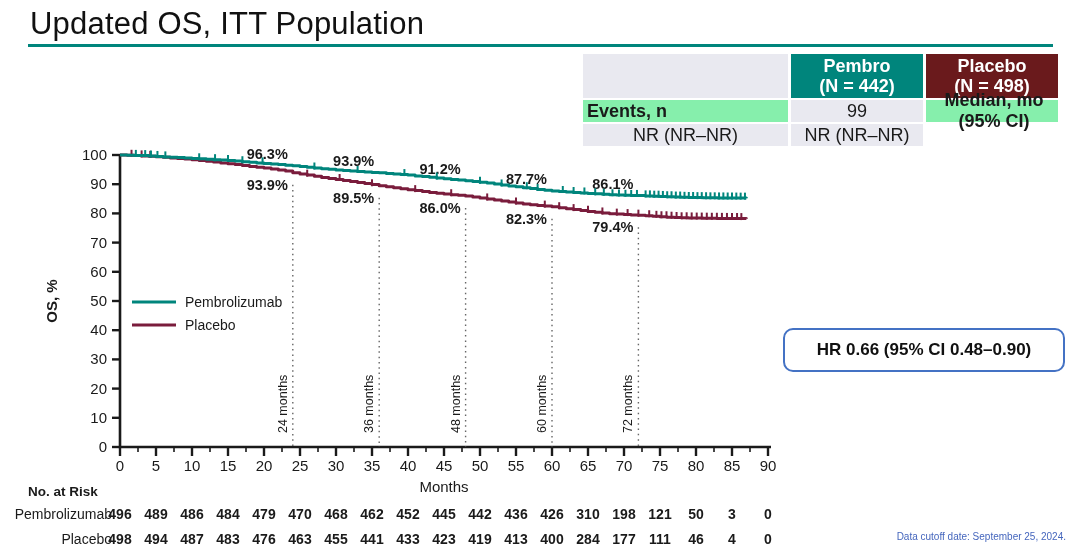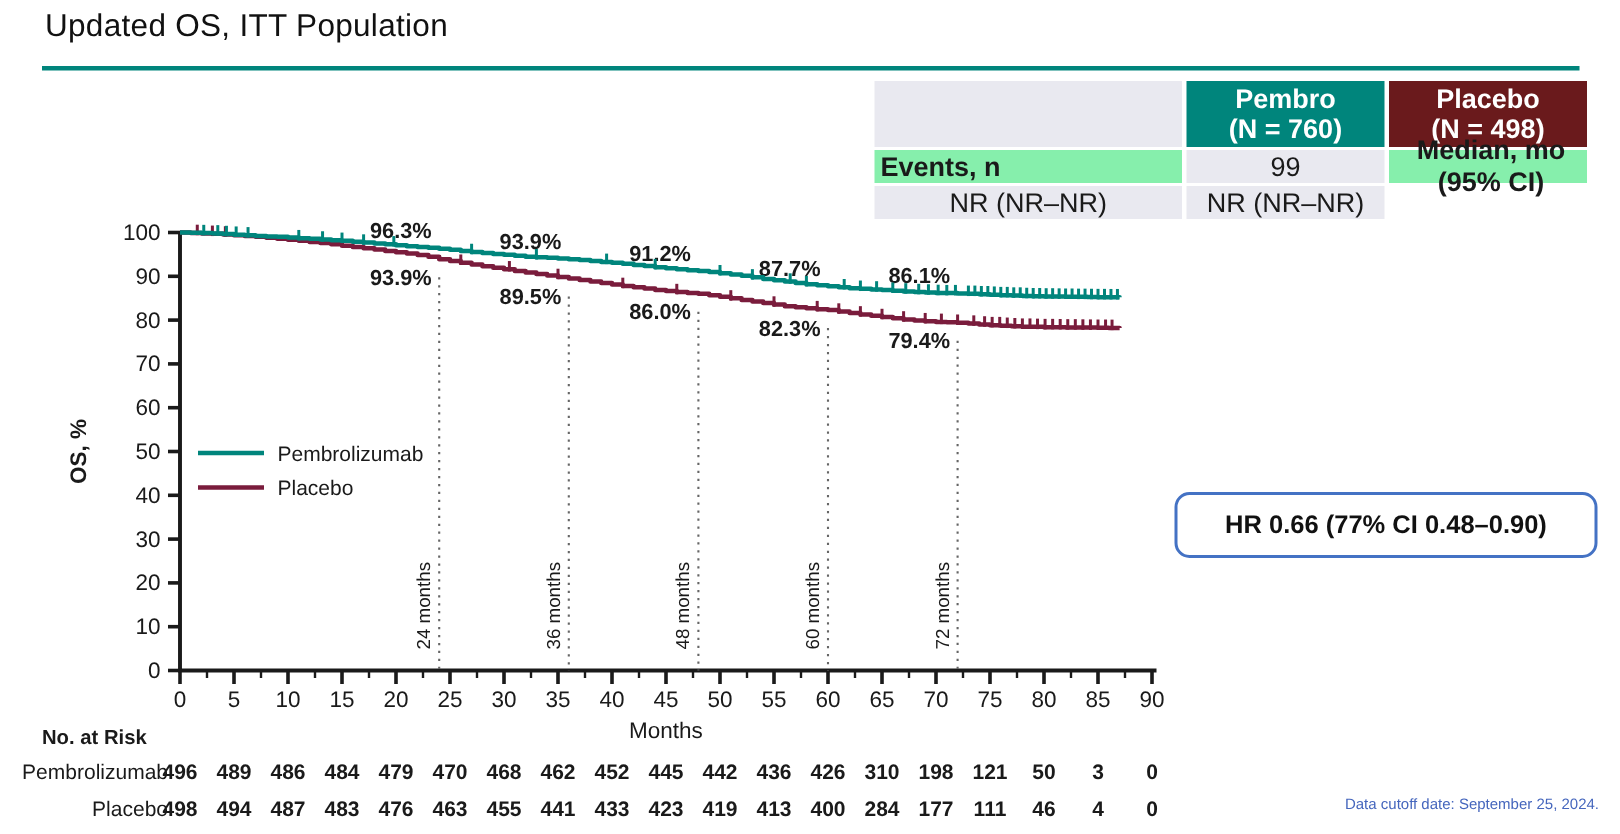--- a/index.html
+++ b/index.html
@@ -1,19 +1,19 @@
 <!DOCTYPE html>
 <html><head>
 <meta charset="utf-8">
 <style>
   html,body{margin:0;padding:0;background:#ffffff;}
   body{font-family:"Liberation Sans",sans-serif;color:#1a1a1a;}
   .slide{position:relative;width:1080px;height:556px;background:#ffffff;overflow:hidden;}
 
-  .title{position:absolute;left:30px;top:6px;font-size:21px;font-weight:500;letter-spacing:.2px;color:#111;}
+  .title{position:absolute;left:30px;top:6px;font-size:31px;font-weight:500;letter-spacing:.2px;color:#111;}
   .title-rule{position:absolute;left:28px;top:44px;width:1025px;height:3px;}
 
   
   .sumtable{position:absolute;left:583px;top:54px;width:475px;display:grid;
             grid-template-columns:205px 132px 132px;grid-auto-rows:auto;gap:2px 3px;font-size:18px;}
   .cell{display:flex;align-items:center;justify-content:center;text-align:center;}
   .cell.corner{background:#E9E9F0;}
   .cell.head{flex-direction:column;color:#fff;font-weight:bold;line-height:20px;height:44px;}
   .cell.rowlabel{background:#86efac;justify-content:flex-start;font-weight:bold;padding-left:4px;height:22px;}
   .cell.val{background:#E9E9F0;height:22px;}
@@ -37,21 +37,21 @@
 
 <div class="slide">
 
   <div class="title">Updated OS, ITT Population</div>
   <div class="title-rule" style="background: rgb(0, 133, 124);"></div>
 
   <div class="sumtable">
     <div class="cell corner"></div>
     <div class="cell head head-pembro" style="background: rgb(0, 133, 124);">
       <span>Pembro</span>
-      <span>(N = 760)</span>
+      <span>(N = 442)</span>
     </div>
     <div class="cell head head-placebo" style="background: rgb(106, 26, 28);">
       <span>Placebo</span>
       <span>(N = 498)</span>
     </div>
 
     <div class="cell rowlabel">Events, n</div>
     <div class="cell val">99</div>
 
     <div class="cell rowlabel">Median, mo (95% CI)</div>
@@ -294,18 +294,18 @@
       <text x="552" y="414" text-anchor="middle" font-size="14" font-weight="bold" fill="#8B2025">400</text>
       <text x="588" y="414" text-anchor="middle" font-size="14" font-weight="bold" fill="#8B2025">284</text>
       <text x="624" y="414" text-anchor="middle" font-size="14" font-weight="bold" fill="#8B2025">177</text>
       <text x="660" y="414" text-anchor="middle" font-size="14" font-weight="bold" fill="#8B2025">111</text>
       <text x="696" y="414" text-anchor="middle" font-size="14" font-weight="bold" fill="#8B2025">46</text>
       <text x="732" y="414" text-anchor="middle" font-size="14" font-weight="bold" fill="#8B2025">4</text>
       <text x="768" y="414" text-anchor="middle" font-size="14" font-weight="bold" fill="#8B2025">0</text>
     </svg>
 
   <div class="hrbox">
-    <span>HR 0.66 (77% CI 0.48–0.90)</span>
+    <span>HR 0.66 (95% CI 0.48–0.90)</span>
   </div>
 
   <div class="cutoff">Data cutoff date: September 25, 2024.</div>
 
 </div>
 
 </body></html>

